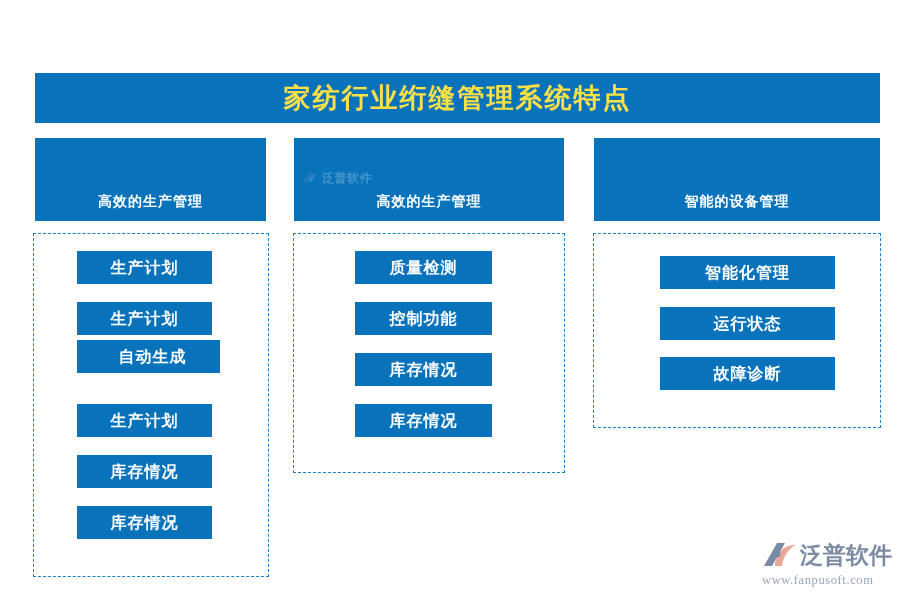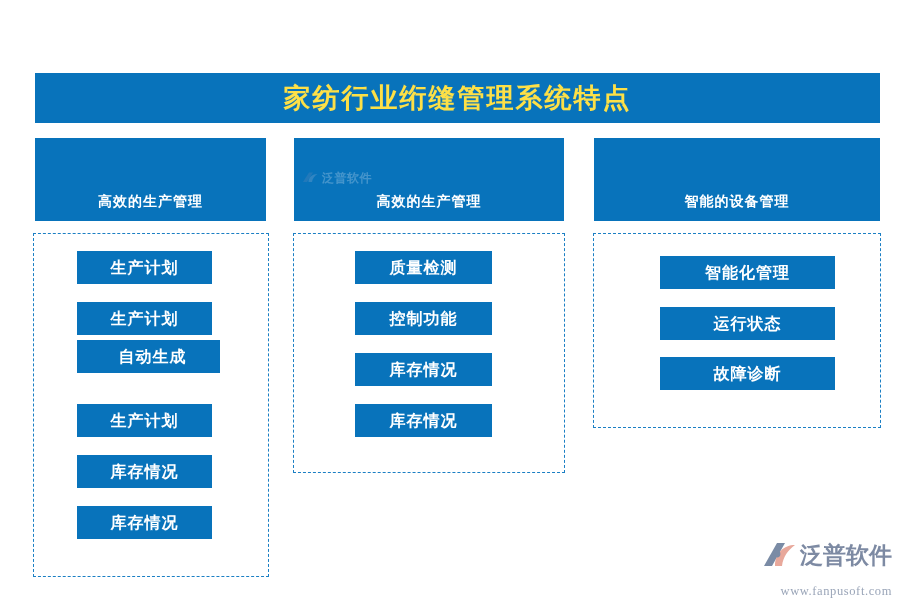--- a/index.html
+++ b/index.html
@@ -155,22 +155,22 @@
     color: #7d8aa3;
     font-size: 23px;
     font-weight: bold;
     letter-spacing: 0px;
     line-height: 1;
   }
   .brand-url {
     color: #9aa5b8;
     font-size: 12.5px;
     letter-spacing: 0.6px;
-    text-align: right;
-    margin-top: 14px;
+    text-align: left;
+    margin-top: 3px;
     font-family: "Liberation Serif", "DejaVu Serif", serif;
   }
 </style>
 </head>
 <body>
 
 <div class="canvas">
 
   <div class="title-bar">
     <span class="title-text">家纺行业绗缝管理系统特点</span>

